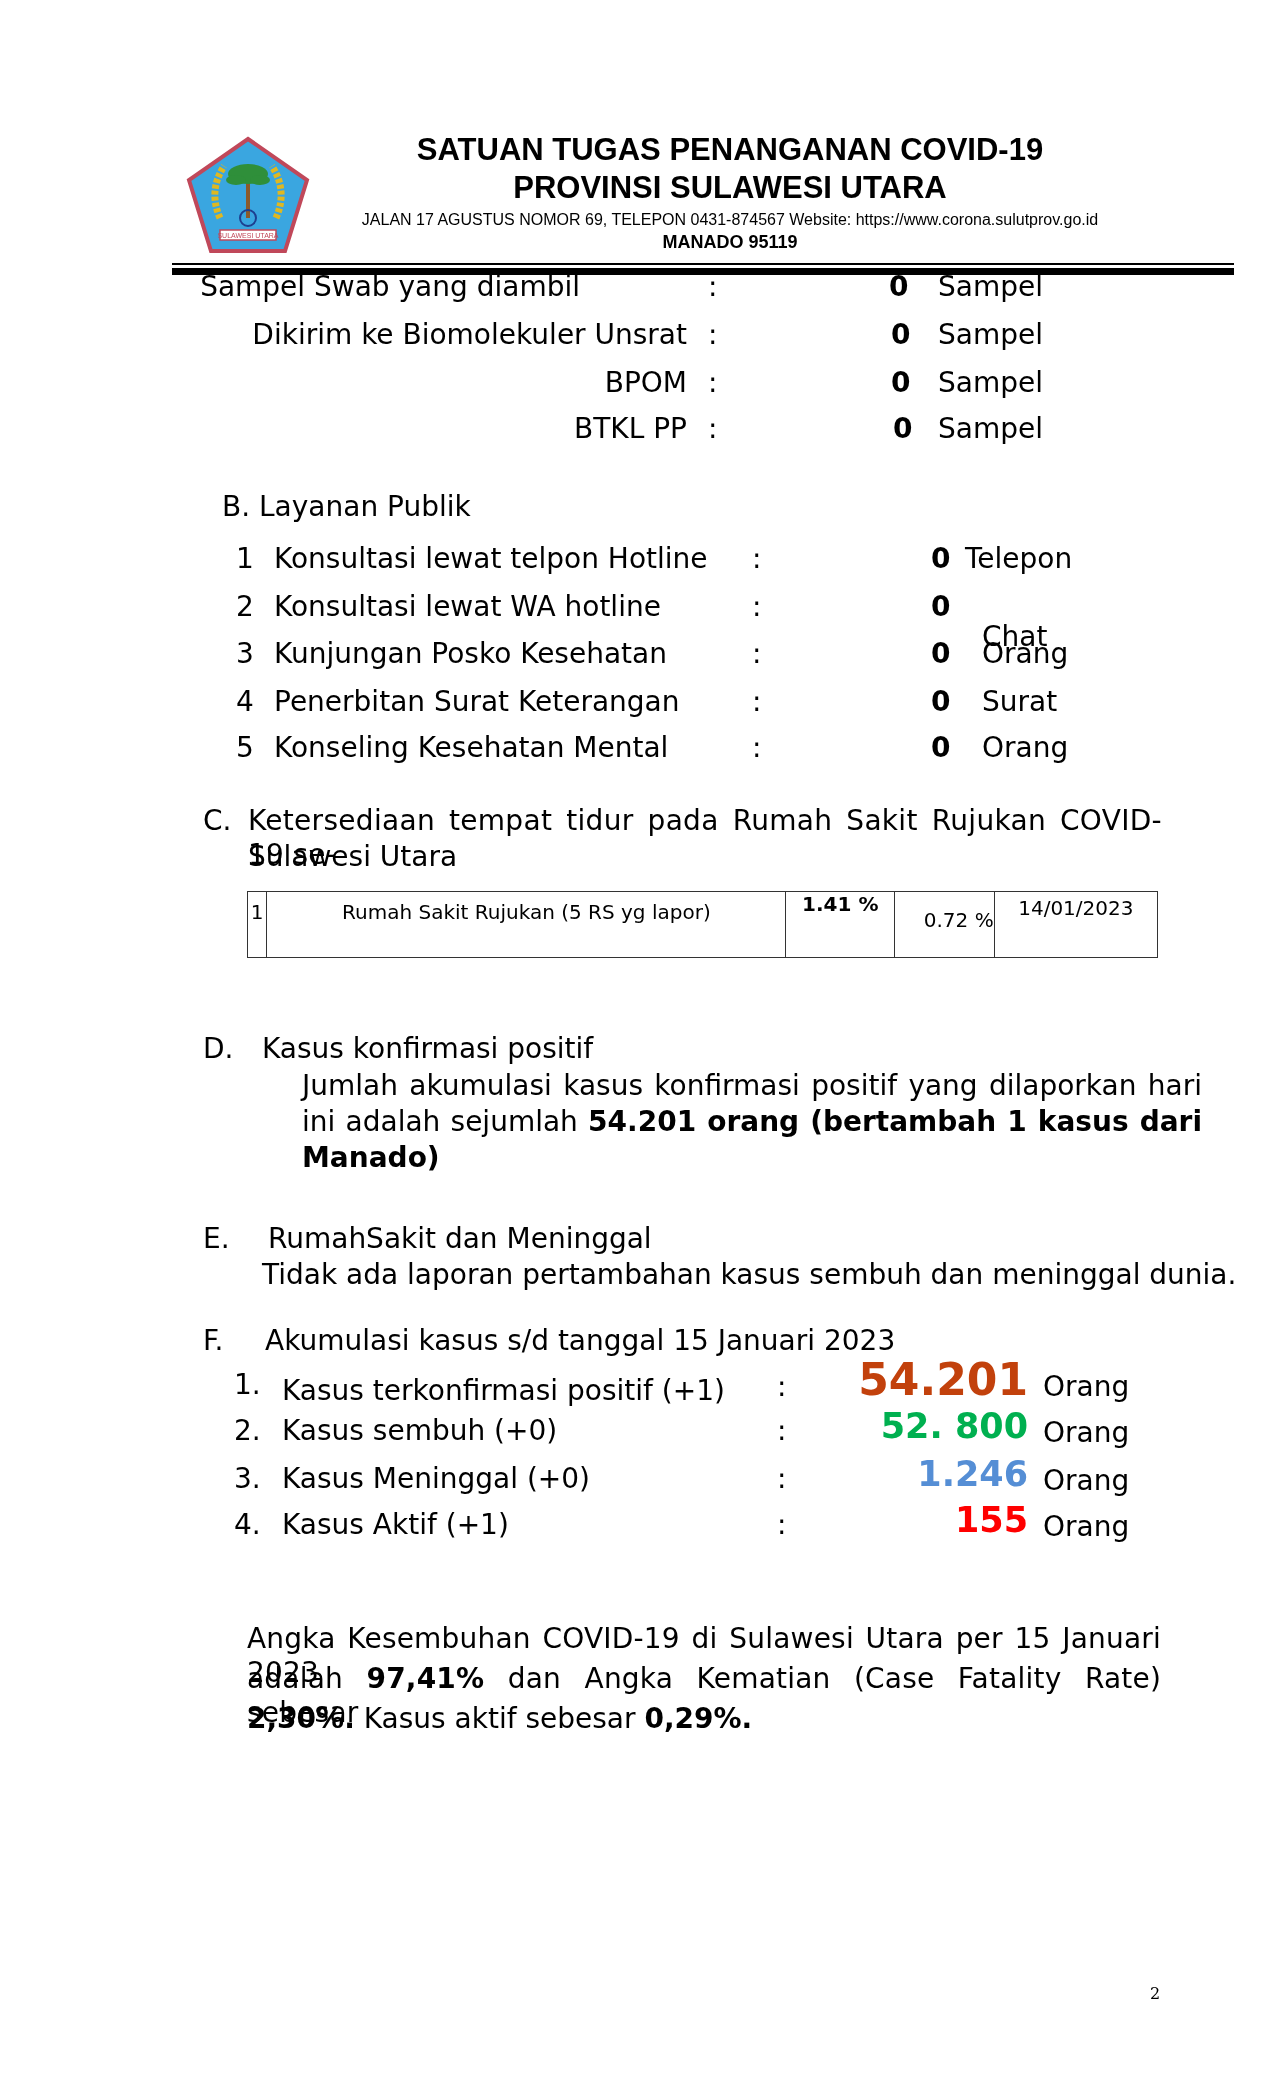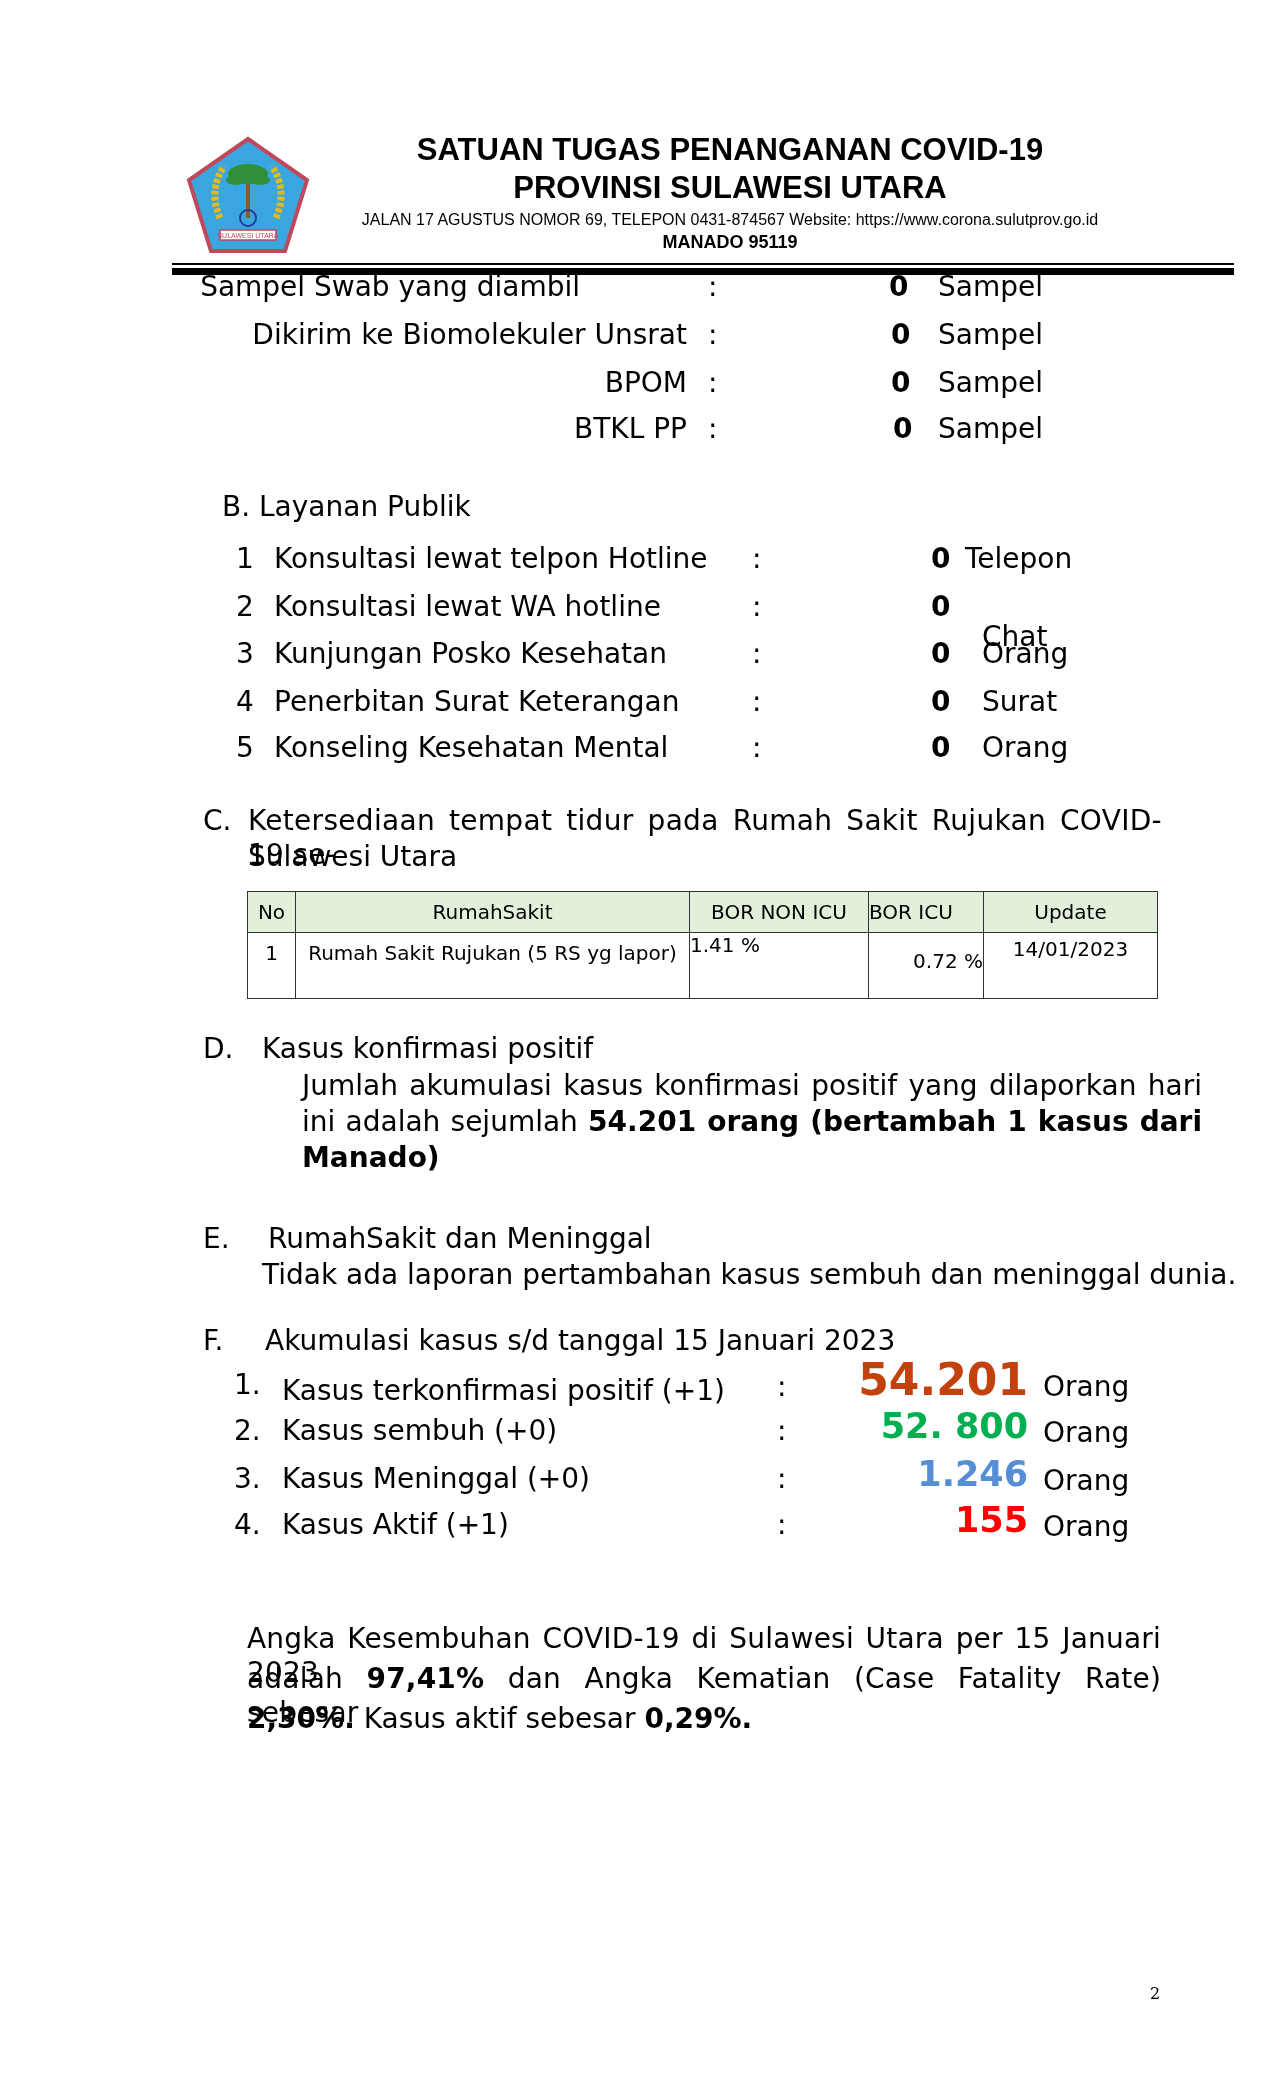--- a/index.html
+++ b/index.html
@@ -103,31 +103,24 @@
   <div class="abs t" style="left:982px; top:685px;">Surat</div>
   <div class="abs t" style="left:982px; top:731px;">Orang</div>
 </div>
 
 <div class="abs t" style="left:203px; top:804px;">C.</div>
 <div class="abs t just" style="left:248px; top:804px; width:914px; letter-spacing:0.3px;">Ketersediaan tempat tidur pada Rumah Sakit Rujukan COVID-19 se-</div>
 <div class="abs t" style="left:248px; top:840px;">Sulawesi Utara</div>
 
 <table class="bor">
   <tbody>
-      <tr>
-    <th style="width:47px;">No</th>
-    <th style="width:393px;">RumahSakit</th>
-    <th style="width:178px;">BOR NON ICU</th>
-    <th style="width:114px; text-align:left;">BOR ICU</th>
-    <th>Update</th>
-  </tr>
   <tr>
     <td style="text-align:center;">1</td>
     <td style="text-align:center;">Rumah Sakit Rujukan (5 RS yg lapor)</td>
-    <td style="padding-top:0;">1.41 %</td>
+    <td style="text-align:center; padding-top:0;font-weight:bold;">1.41 %</td>
     <td style="text-align:right; padding-top:16px;">0.72 %</td>
     <td style="text-align:center; padding-top:4px;">14/01/2023</td>
   </tr>
 </tbody>
   </table>
 
 <div class="abs t" style="left:203px; top:1032px;">D.</div>
 <div class="abs t" style="left:262px; top:1032px;">Kasus konfirmasi positif</div>
 <div class="abs t" style="left:262px; top:1068px; width:900px; white-space:normal; text-align:justify; line-height:36px;margin-left:40px;"><span>Jumlah akumulasi kasus konfirmasi positif yang dilaporkan hari ini adalah sejumlah </span><span class="b">54.201 orang (bertambah 1 kasus dari Manado)</span></div>
 

